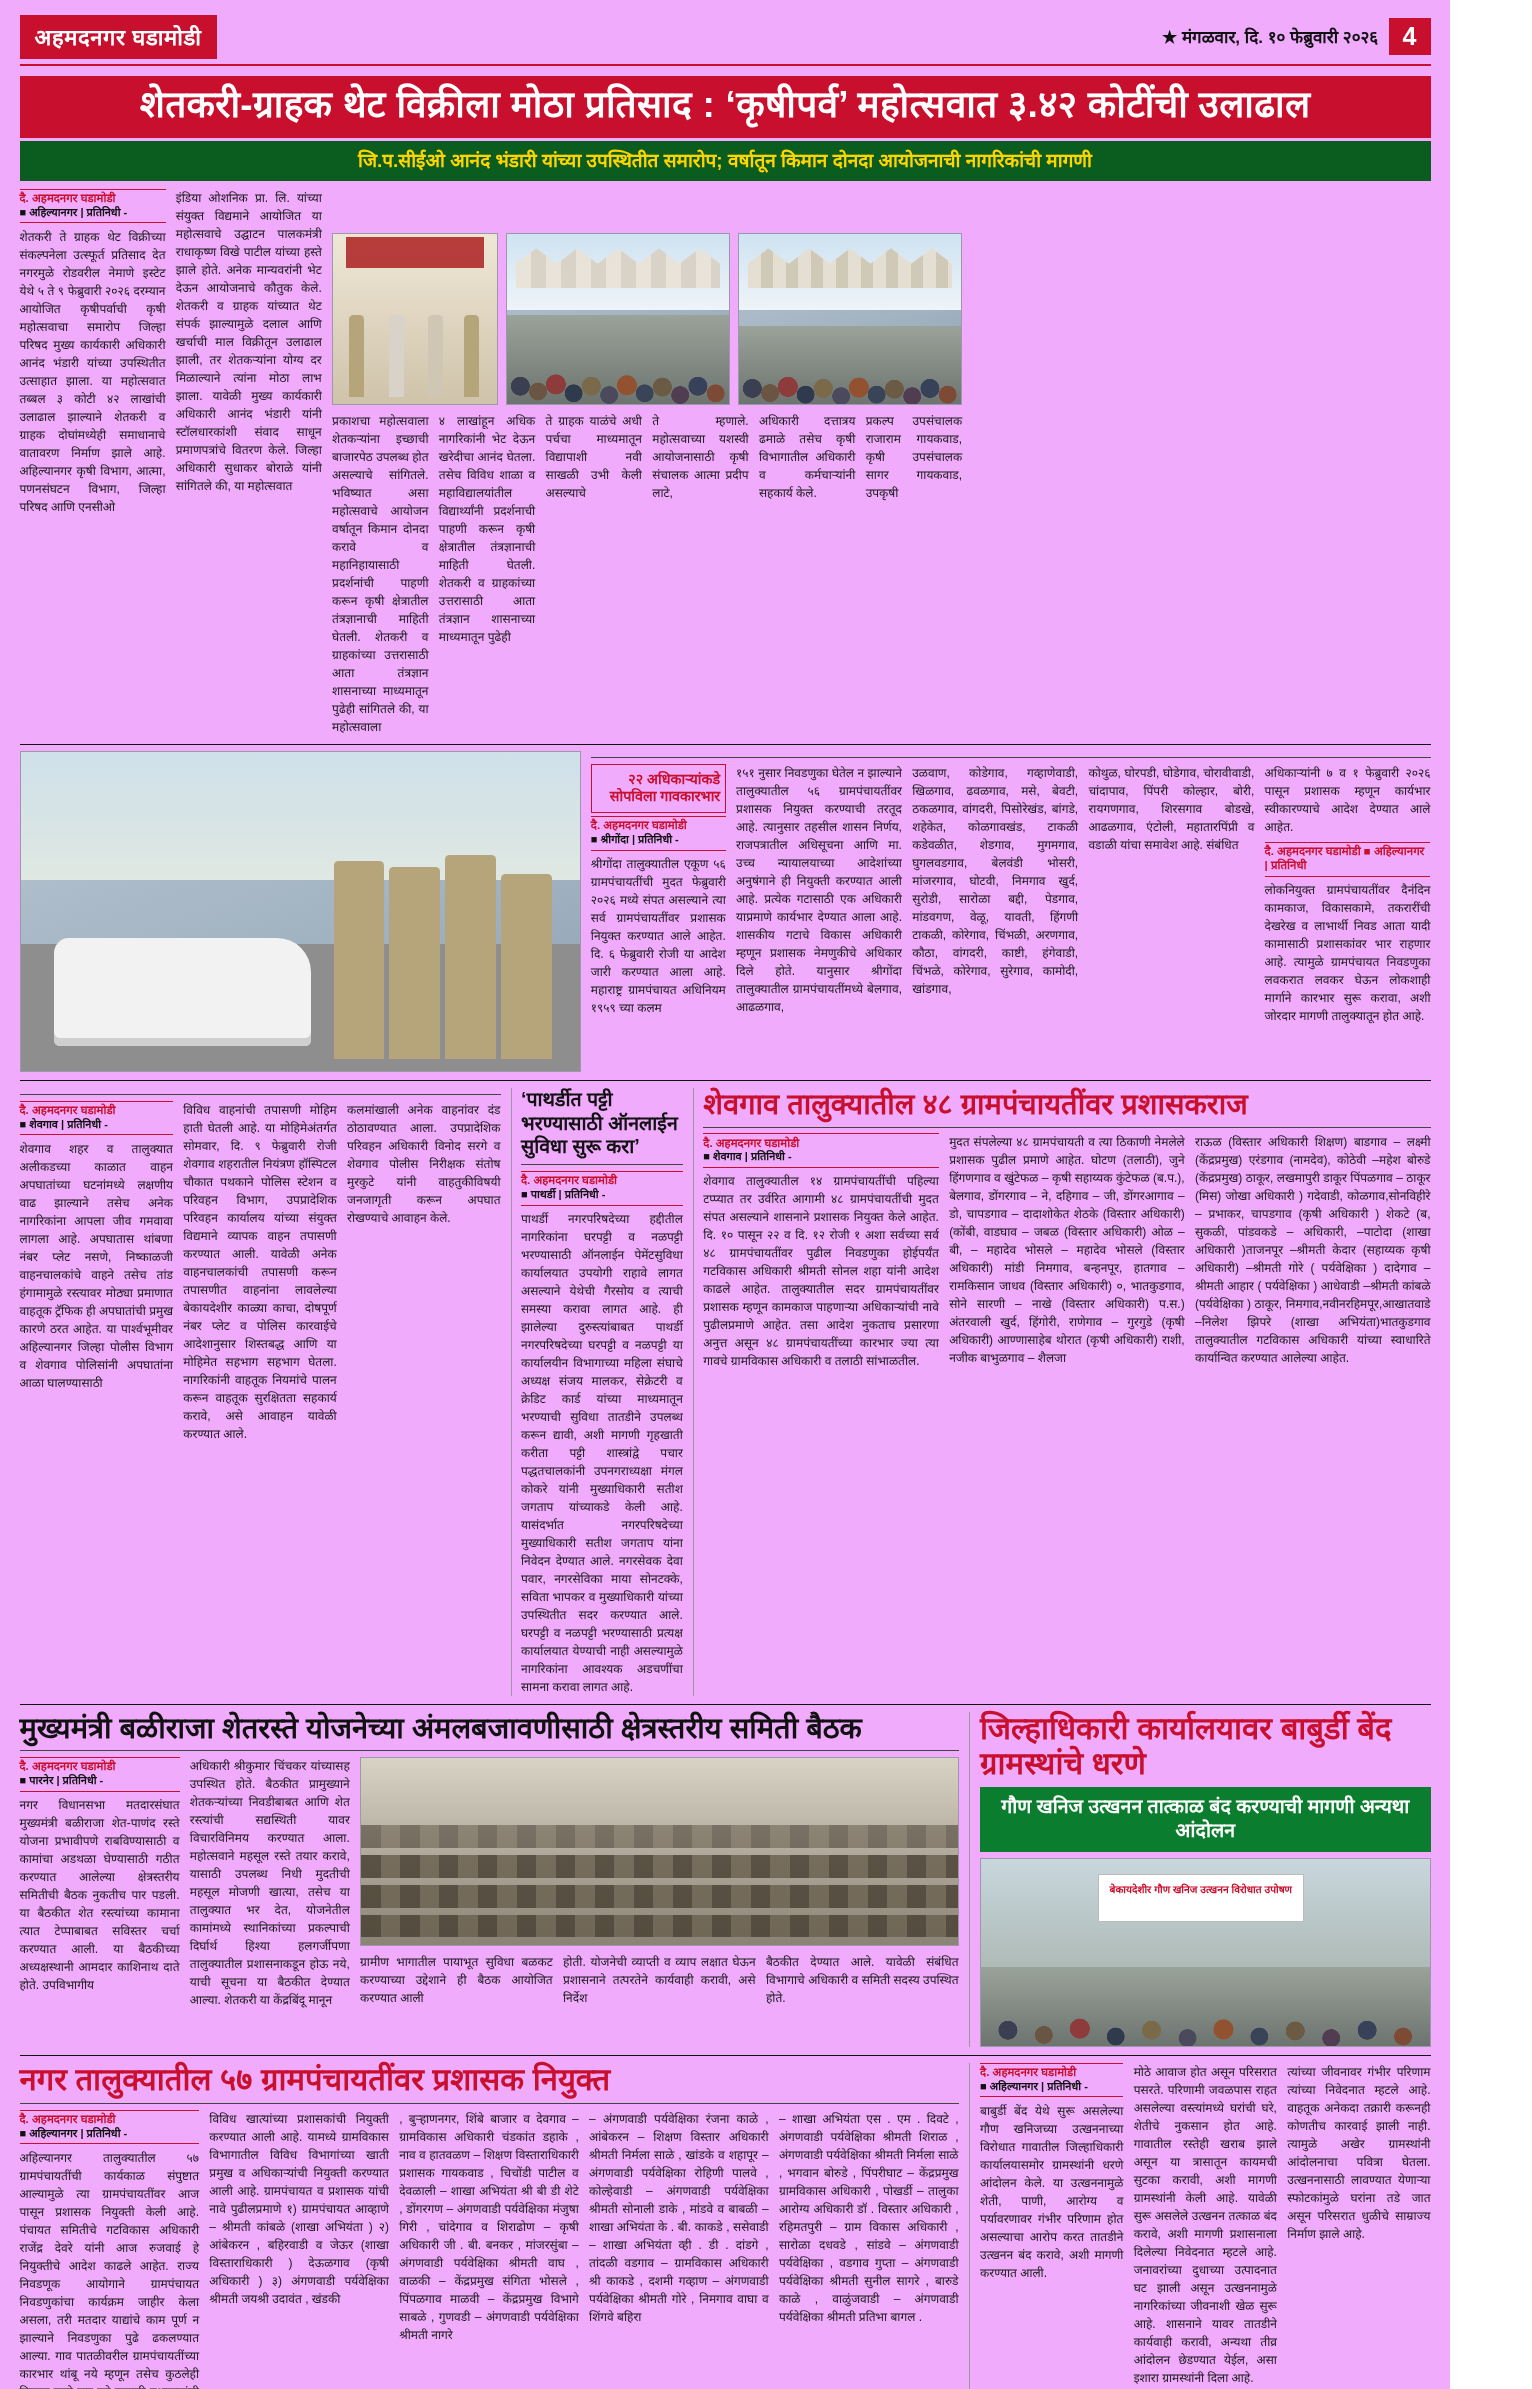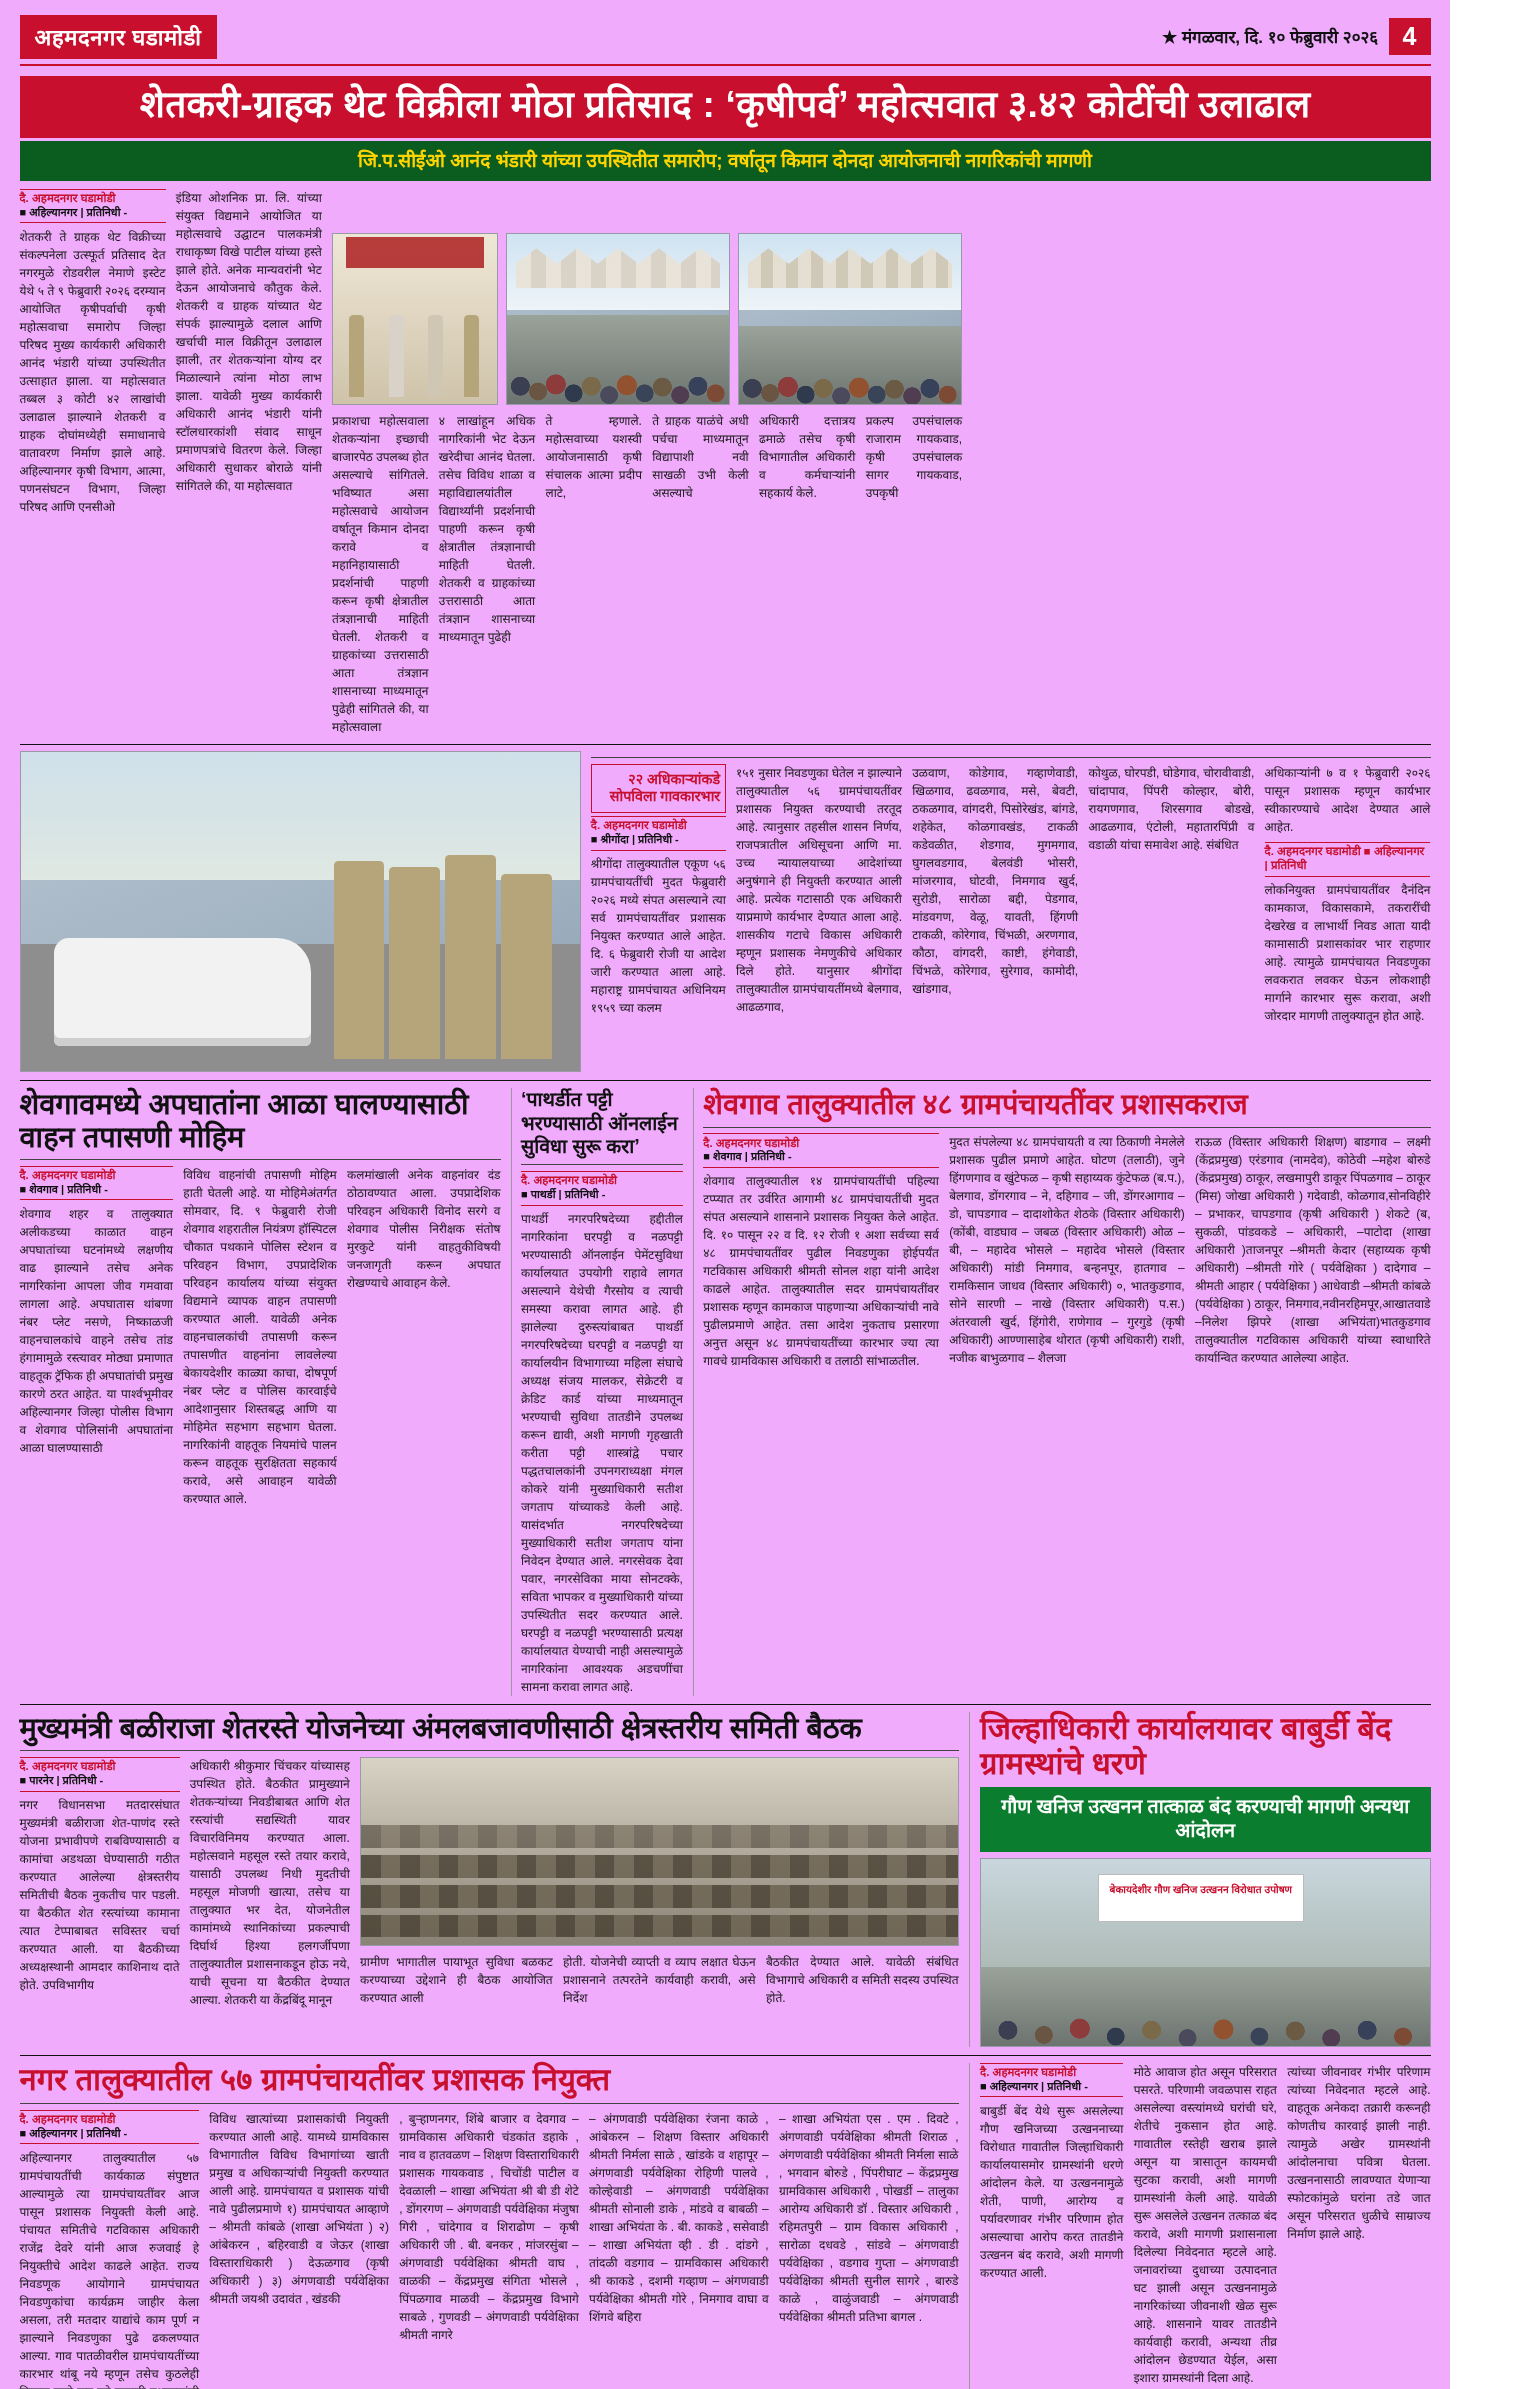--- a/index.html
+++ b/index.html
@@ -207,22 +207,22 @@
         </div>
         <div class="photo" style="flex:1;height:172px;">
           <div class="sky"></div>
           <div class="tent" style="background:repeating-linear-gradient(90deg,#e4ded0 0 12.6px,#cfc7b4 12.6px 25px);"></div>
           <div class="crowd" style="height:46%;"></div>
         </div>
       </div>
       <div class="cols" style="margin-top:6.9px;">
         <div class="col body-text">प्रकाशचा महोत्सवाला शेतकऱ्यांना इच्छाची बाजारपेठ उपलब्ध होत असल्याचे सांगितले. भविष्यात असा महोत्सवाचे आयोजन वर्षातून किमान दोनदा करावे व महानिहायासाठी प्रदर्शनांची पाहणी करून कृषी क्षेत्रातील तंत्रज्ञानाची माहिती घेतली. शेतकरी व ग्राहकांच्या उत्तरासाठी आता तंत्रज्ञान शासनाच्या माध्यमातून पुढेही सांगितले की, या महोत्सवाला</div>
         <div class="col body-text">४ लाखांहून अधिक नागरिकांनी भेट देऊन खरेदीचा आनंद घेतला. तसेच विविध शाळा व महाविद्यालयांतील विद्यार्थ्यांनी प्रदर्शनाची पाहणी करून कृषी क्षेत्रातील तंत्रज्ञानाची माहिती घेतली. शेतकरी व ग्राहकांच्या उत्तरासाठी आता तंत्रज्ञान शासनाच्या माध्यमातून पुढेही</div>
+        <div class="col body-text">ते ग्राहक याळंचे अधी पर्चचा माध्यमातून विद्यापाशी नवी साखळी उभी केली असल्याचे</div>
         <div class="col body-text">ते म्हणाले. महोत्सवाच्या यशस्वी आयोजनासाठी कृषी संचालक आत्मा प्रदीप लाटे,</div>
-        <div class="col body-text">ते ग्राहक याळंचे अधी पर्चचा माध्यमातून विद्यापाशी नवी साखळी उभी केली असल्याचे</div>
         <div class="col body-text">अधिकारी दत्तात्रय ढमाळे तसेच कृषी विभागातील अधिकारी व कर्मचाऱ्यांनी सहकार्य केले.</div>
         <div class="col body-text">प्रकल्प उपसंचालक राजाराम गायकवाड, कृषी उपसंचालक सागर गायकवाड, उपकृषी</div>
       </div>
     </div>
   </div>
 
   <div class="rule"></div>
 
   <div class="cols">
     <div class="col" style="flex:0 0 561px;">
@@ -264,21 +264,20 @@
         </div>
       </div>
     </div>
   </div>
 
   <div class="rule"></div>
 
   <div class="cols">
 
     <div class="col" style="flex:0 0 481px;">
-      <div class="sec-head">शेवगावमध्ये अपघातांना आळा घालण्यासाठी वाहन तपासणी मोहिम</div>
       <div class="rule-thin"></div>
       <div class="cols">
         <div class="col">
           <div class="byline">
             <span class="b1">दै. अहमदनगर घडामोडी</span>
             <span class="b2">■ शेवगाव | प्रतिनिधी -</span>
           </div>
           <div class="body-text">शेवगाव शहर व तालुक्यात अलीकडच्या काळात वाहन अपघातांच्या घटनांमध्ये लक्षणीय वाढ झाल्याने तसेच अनेक नागरिकांना आपला जीव गमवावा लागला आहे. अपघातास थांबणा नंबर प्लेट नसणे, निष्काळजी वाहनचालकांचे वाहने तसेच तांड हंगामामुळे रस्त्यावर मोठ्या प्रमाणात वाहतूक ट्रॅफिक ही अपघातांची प्रमुख कारणे ठरत आहेत. या पार्श्वभूमीवर अहिल्यानगर जिल्हा पोलीस विभाग व शेवगाव पोलिसांनी अपघातांना आळा घालण्यासाठी</div>
         </div>
         <div class="col body-text">विविध वाहनांची तपासणी मोहिम हाती घेतली आहे.

